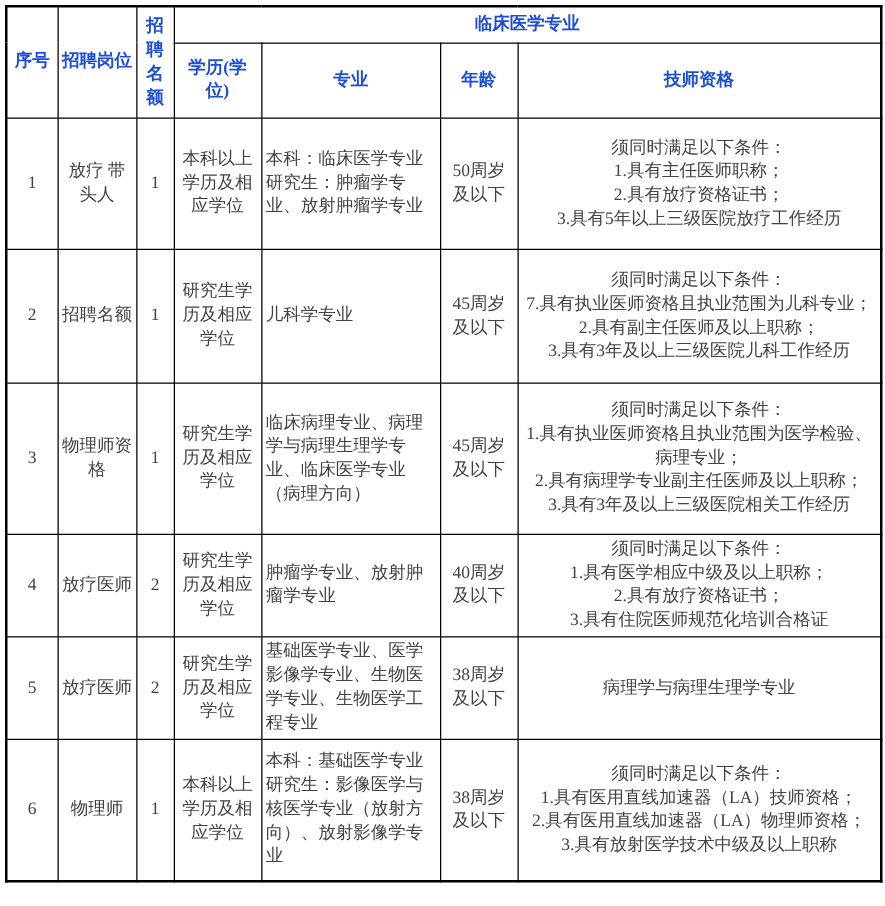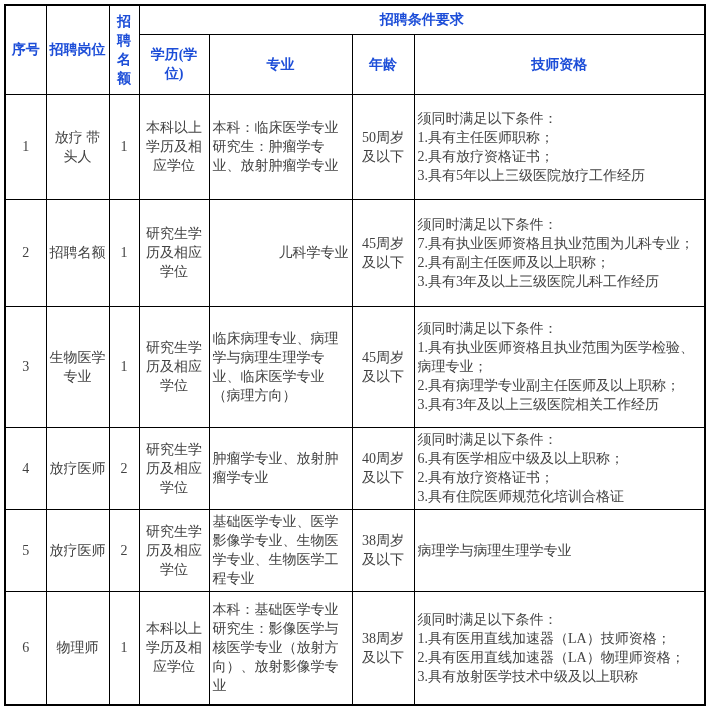--- a/index.html
+++ b/index.html
@@ -53,22 +53,22 @@
   tbody tr:nth-child(1) { height: 105px; }
   tbody tr:nth-child(2) { height: 107px; }
   tbody tr:nth-child(3) { height: 121px; }
   tbody tr:nth-child(4) { height: 82px; }
   tbody tr:nth-child(5) { height: 82px; }
   tbody tr:nth-child(6) { height: 114px; }
 
   td.cell-no, td.cell-quota, td.cell-age,
   td.cell-post, td.cell-education { text-align: center; }
   td.cell-major { text-align: left; }
-  td.cell-major.single-line { text-align: right; }
-  td.cell-other { }
+  td.cell-major.single-line { text-align: left; }
+  td.cell-other { text-align: center; }
 
   
   .stack-vertical {
     display: inline-block;
     width: 1.1em;
     word-break: break-all;
     white-space: normal;
     vertical-align: middle;
   }
 </style>
@@ -85,21 +85,21 @@
     <col class="c-age">
     <col class="c-other">
   </colgroup>
   <thead>
     <tr class="h-top">
       <th rowspan="2">序号</th>
       <th rowspan="2">招聘岗位</th>
       <th rowspan="2">
         <span class="stack-vertical">招聘名额</span>
       </th>
-      <th colspan="4">招聘条件要求</th>
+      <th colspan="4">临床医学专业</th>
     </tr>
     <tr class="h-bottom">
       <th>学历(学位)</th>
       <th>专业</th>
       <th>年龄</th>
       <th>技师资格</th>
     </tr>
   </thead>
   <tbody>
       <tr>
@@ -130,21 +130,21 @@
         <td class="cell-age">45周岁及以下</td>
         <td class="cell-other">
           <div>须同时满足以下条件：</div>
           <div>7.具有执业医师资格且执业范围为儿科专业；</div>
           <div>2.具有副主任医师及以上职称；</div>
           <div>3.具有3年及以上三级医院儿科工作经历</div>
         </td>
       </tr>
       <tr>
         <td class="cell-no">3</td>
-        <td class="cell-post">生物医学专业</td>
+        <td class="cell-post">物理师资格</td>
         <td class="cell-quota">1</td>
         <td class="cell-education">研究生学历及相应学位</td>
         <td class="cell-major">
           <div>临床病理专业、病理学与病理生理学专业、临床医学专业（病理方向）</div>
         </td>
         <td class="cell-age">45周岁及以下</td>
         <td class="cell-other">
           <div>须同时满足以下条件：</div>
           <div>1.具有执业医师资格且执业范围为医学检验、病理专业；</div>
           <div>2.具有病理学专业副主任医师及以上职称；</div>
@@ -155,21 +155,21 @@
         <td class="cell-no">4</td>
         <td class="cell-post">放疗医师</td>
         <td class="cell-quota">2</td>
         <td class="cell-education">研究生学历及相应学位</td>
         <td class="cell-major">
           <div>肿瘤学专业、放射肿瘤学专业</div>
         </td>
         <td class="cell-age">40周岁及以下</td>
         <td class="cell-other">
           <div>须同时满足以下条件：</div>
-          <div>6.具有医学相应中级及以上职称；</div>
+          <div>1.具有医学相应中级及以上职称；</div>
           <div>2.具有放疗资格证书；</div>
           <div>3.具有住院医师规范化培训合格证</div>
         </td>
       </tr>
       <tr>
         <td class="cell-no">5</td>
         <td class="cell-post">放疗医师</td>
         <td class="cell-quota">2</td>
         <td class="cell-education">研究生学历及相应学位</td>
         <td class="cell-major">

